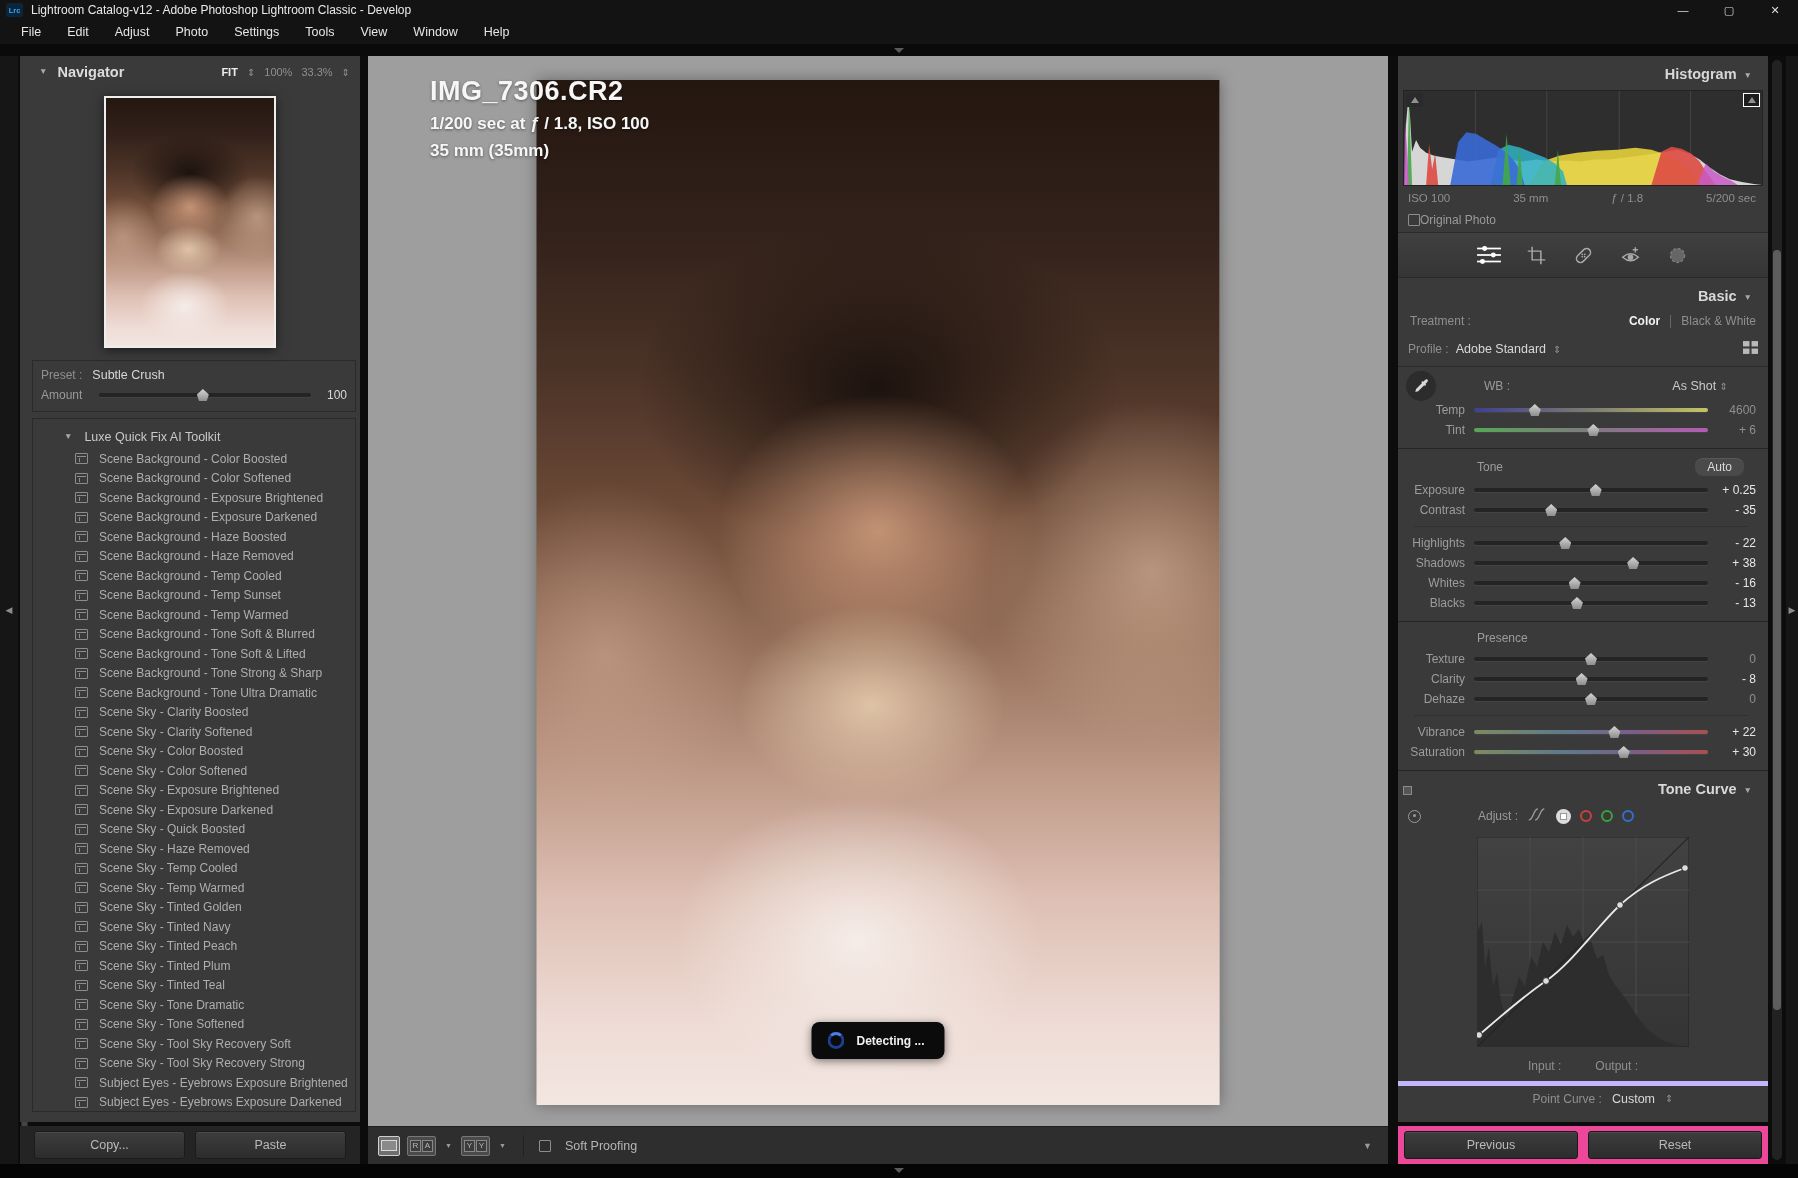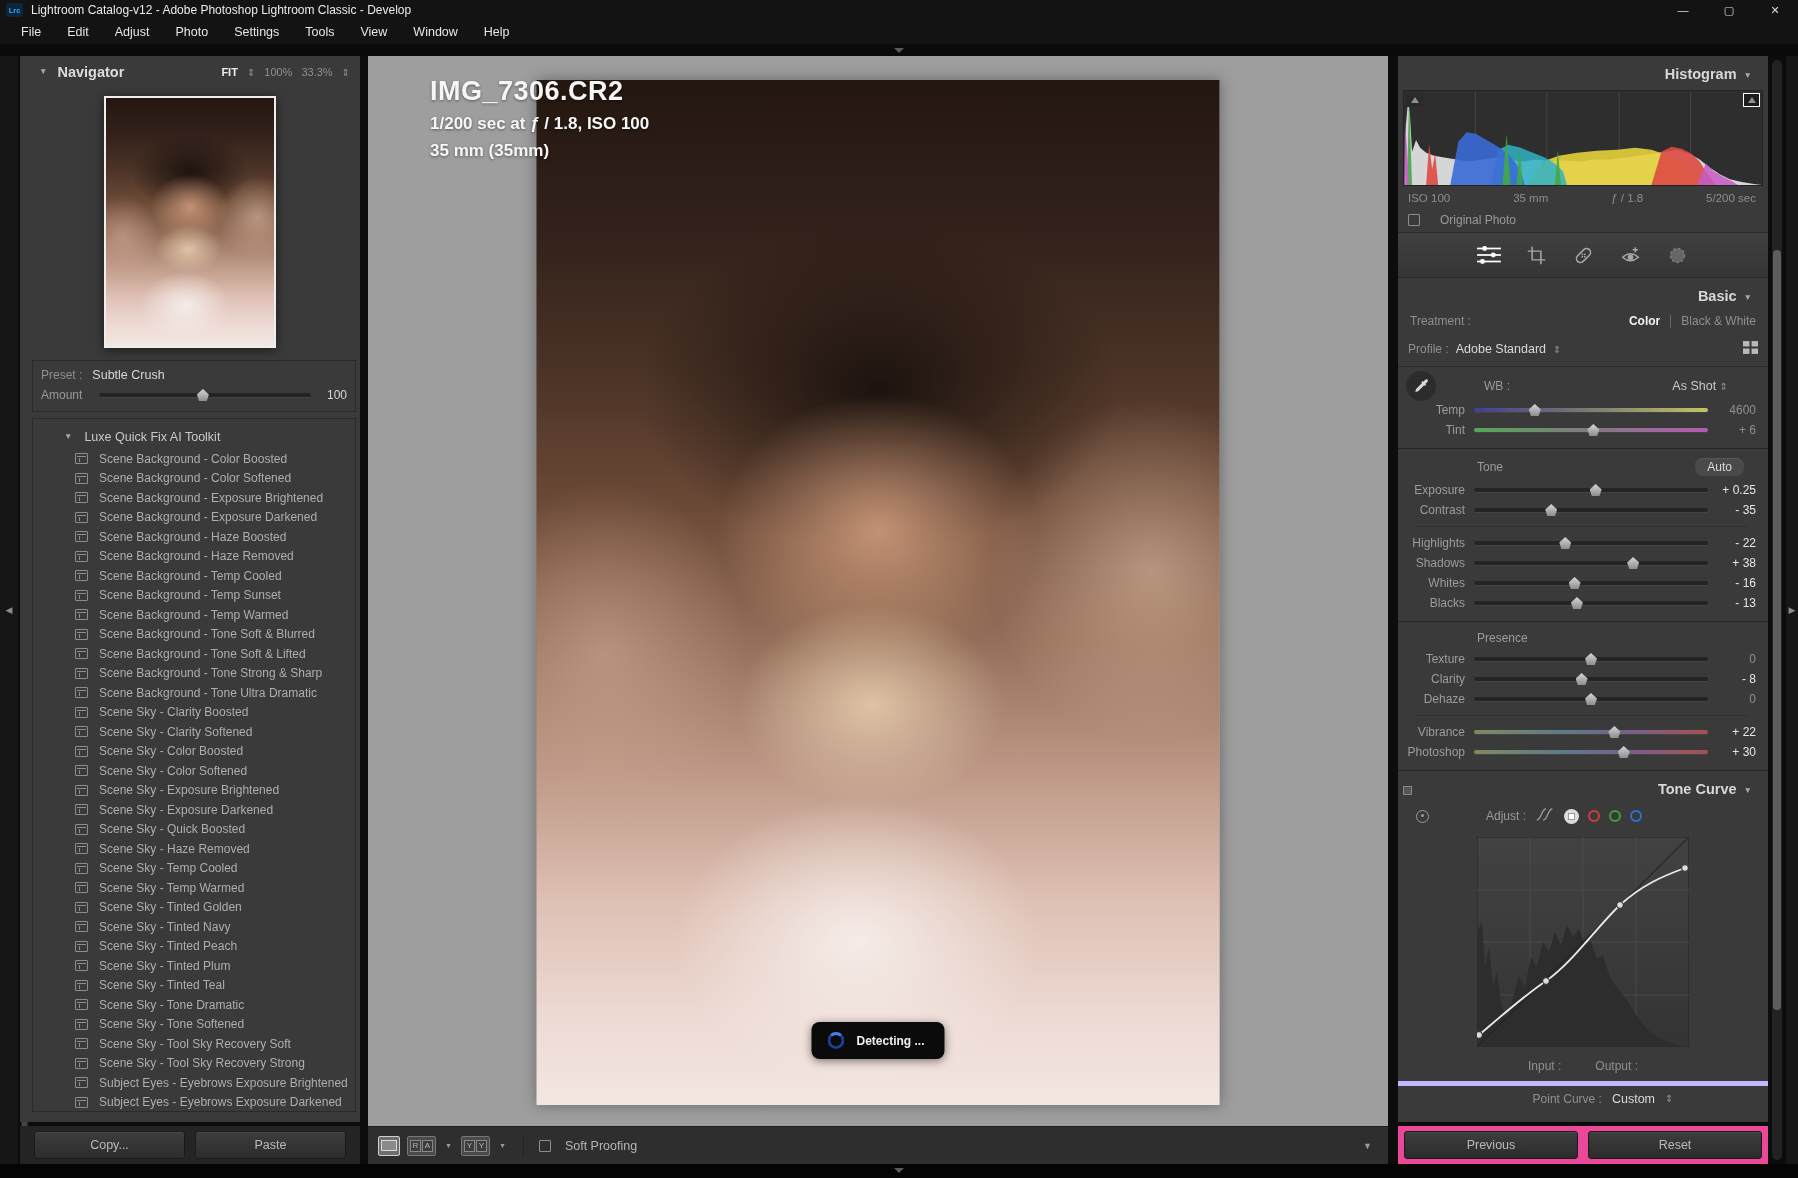--- a/index.html
+++ b/index.html
@@ -128,21 +128,21 @@
   .right-panel { left:1398px; width:370px; height:1066px; }
   .hist-box { margin:2px 5px 0; height:96px; position:relative; background:#2e2e2e; border:1px solid #232323; }
   .clip-btn { position:absolute; top:2px; width:17px; height:14px; background:#2a2a2a;
               display:flex; align-items:center; justify-content:center; }
   .clip-btn.left { left:2px; }
   .clip-btn.right { right:2px; border:1px solid #fff; background:#1d1d1d; }
   .clip-tri { width:0; height:0; border-left:4px solid transparent; border-right:4px solid transparent;
               border-bottom:6px solid #909090; }
   .exif-row { height:20px; display:flex; align-items:center; justify-content:space-between;
               padding:0 12px 0 10px; font-size:11.5px; color:#8f8f8f; margin-top:2px; }
-  .orig-row { height:24px; display:flex; align-items:center; gap:20px; padding-left:10px;
+  .orig-row { height:24px; display:flex; align-items:center; gap:0; padding-left:10px;
               color:#9a9a9a; font-size:12px; }
   .tool-strip { height:46px; display:flex; align-items:center; justify-content:center; gap:21px;
                 background:linear-gradient(180deg,#404040,#353535);
                 border-top:1px solid #2a2a2a; border-bottom:1px solid #2a2a2a; }
   .tool-icon { display:flex; align-items:center; justify-content:center; width:26px; height:24px; }
 
   .treatment-row { height:22px; display:flex; align-items:center; padding:0 12px; font-size:12px; }
   .treat-color { color:#f2f2f2; font-weight:bold; }
   .treat-sep { width:1px; height:13px; background:#666; margin:0 10px; }
   .treat-bw { color:#8f8f8f; }
@@ -165,21 +165,21 @@
   .tone-head { height:26px; display:flex; align-items:center; }
   .tone-label { color:#9c9c9c; font-size:12px; margin-left:73px; }
   .auto-btn { margin-left:auto; margin-right:14px; background:#4a4a4a; border-radius:8px; color:#d9d9d9;
               font-size:12px; padding:2px 12px; box-shadow:inset 0 1px 0 rgba(255,255,255,.08); }
   .sub-div { height:1px; background:#303030; margin:6px 10px 6px 10px; }
   .presence-head { height:22px; display:flex; align-items:center; }
 
   .tc-header { position:relative; }
   .tc-switch { position:absolute; left:5px; bottom:8px; width:9px; height:9px; border:1px solid #8a8a8a;
                background:#555; }
-  .adjust-row { height:26px; display:flex; align-items:center; padding:0 18px; gap:9px; }
+  .adjust-row { height:26px; display:flex; align-items:center; padding:0 10px; gap:9px; }
   .target-icon { width:13px; height:13px; border:1.5px solid #9a9a9a; border-radius:50%; position:relative; margin-right:48px; }
   .target-icon::after { content:''; position:absolute; left:3.5px; top:3.5px; width:3px; height:3px;
                         border-radius:50%; background:#9a9a9a; }
   .adjust-label { color:#9a9a9a; font-size:12px; }
   .pc-circle { width:15px; height:15px; border-radius:50%; background:#dcdcdc; display:flex;
                align-items:center; justify-content:center; }
   .pc-square { width:5px; height:5px; background:#fff; outline:1px solid #999; }
   .ring { width:12px; height:12px; border-radius:50%; border:2.5px solid; }
   .ring-r { border-color:#cf3d3d; } .ring-g { border-color:#3aa23a; } .ring-b { border-color:#2d6fd2; }
 
@@ -743,21 +743,21 @@
         <div class="slider-row">
           <span class="slider-label">Vibrance</span>
           <span class="slider-wrap">
             <span class="slider-track track-vib"></span>
             <span class="slider-thumb" style="left: 60%;"></span>
           </span>
           <span class="slider-value">+ 22</span>
         </div>
 
         <div class="slider-row">
-          <span class="slider-label">Photoshop</span>
+          <span class="slider-label">Saturation</span>
           <span class="slider-wrap">
             <span class="slider-track track-vib"></span>
             <span class="slider-thumb" style="left: 64%;"></span>
           </span>
           <span class="slider-value">+ 30</span>
         </div>
       </div>
   </div>
 
   <div class="panel-header tc-header">

